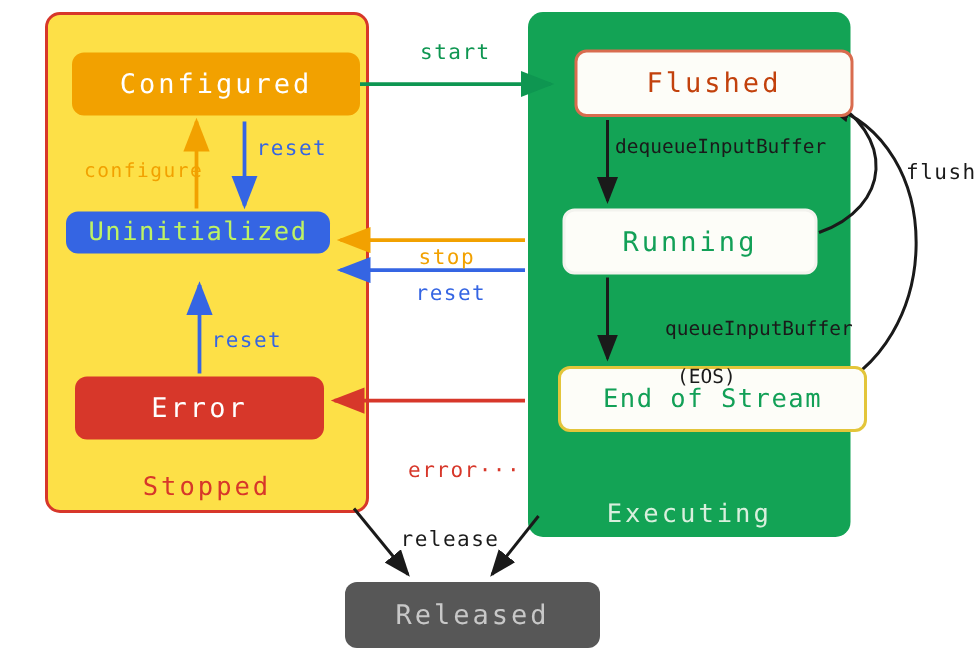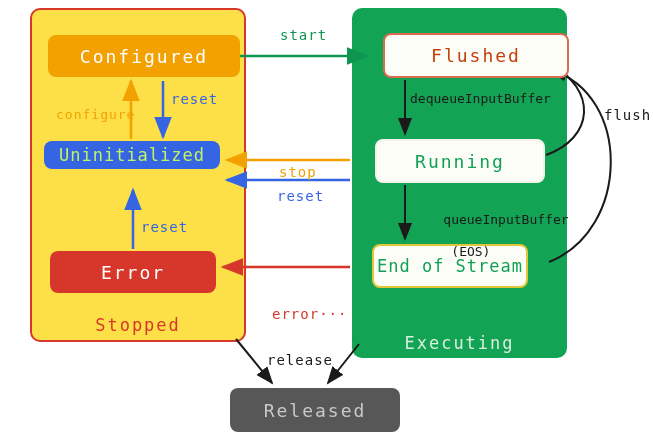--- a/index.html
+++ b/index.html
@@ -33,21 +33,21 @@
     display:flex; align-items:center; justify-content:center;
     border-radius:8px;
     font-size:18px; letter-spacing:2px;
     box-sizing:border-box;
   }
   .st-configured    { left:48px;  top:35px;  width:192px; height:42px; background:#f2a100; color:#ffffff; }
   .st-uninitialized { left:44px;  top:141px; width:176px; height:28px; background:#3565e3; color:#bef264; font-size:17px; letter-spacing:1px; }
   .st-error         { left:50px;  top:251px; width:166px; height:42px; background:#d7372a; color:#ffffff; }
   .st-flushed       { left:383px; top:33px;  width:186px; height:45px; background:#fdfdf8; color:#c2410c; border:2px solid #d96c4f; }
   .st-running       { left:375px; top:139px; width:170px; height:44px; background:#fdfdf8; color:#12a057; border:2px solid #f3f3ee; }
-  .st-eos           { left:372px; top:244px; width:156px; height:44px; background:#fdfdf8; color:#12a057; border:2px solid #e3c53a; font-size:17px; letter-spacing:1px; }
+  .st-eos           { left:372px; top:244px; width:206px; height:44px; background:#fdfdf8; color:#12a057; border:2px solid #e3c53a; font-size:17px; letter-spacing:1px; }
   .st-released      { left:210px; top:388px; width:170px; height:44px; background:#575757; color:#c8c8c8;margin-left:20px; }
 
   .tlabel {
     position:absolute; z-index:4;
     font-size:14px; white-space:pre; letter-spacing:1px;
   }
   .tlabel.small { font-size:13px; letter-spacing:0; }
   .c-green  { color:#0e9651; }
   .c-orange { color:#f2a100; }
   .c-blue   { color:#3565e3; }

